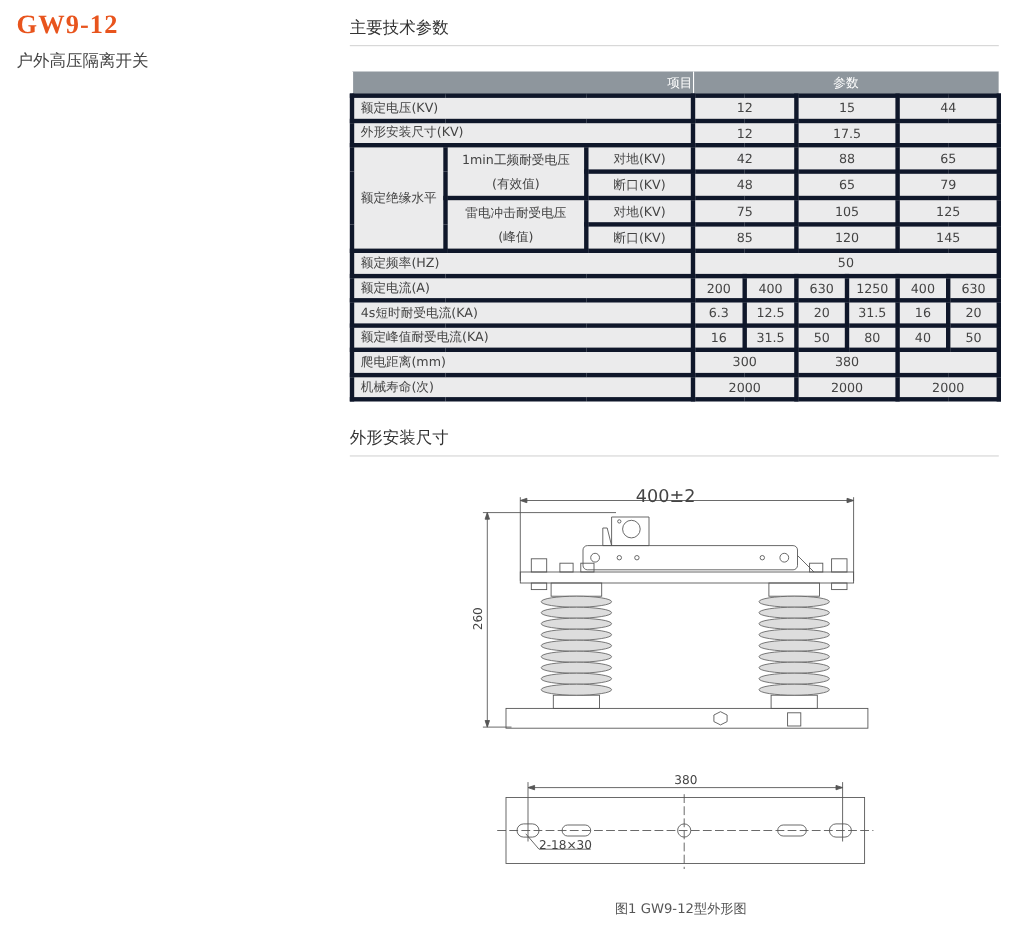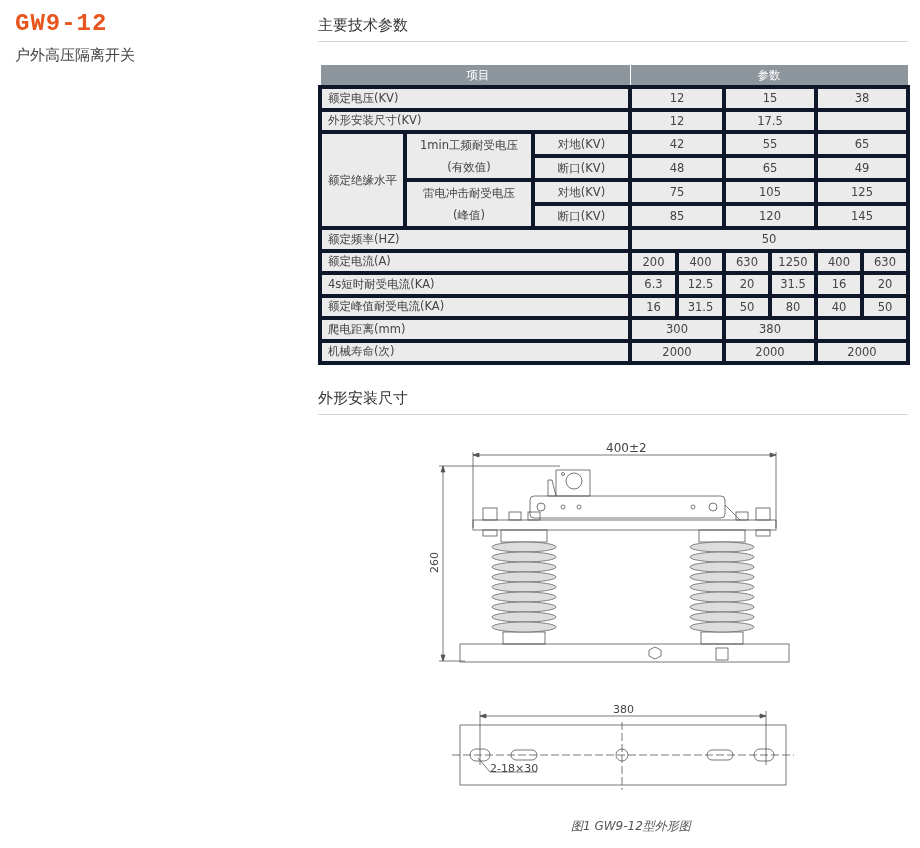--- a/index.html
+++ b/index.html
@@ -1,32 +1,32 @@
 <!DOCTYPE html>
 <html><head>
 <meta charset="utf-8">
 <style>
   * { box-sizing: border-box; margin: 0; padding: 0; }
   html, body { width: 920px; height: 848px; background: #ffffff; overflow: hidden; }
   body { position: relative; font-family: "DejaVu Sans", "Liberation Sans", sans-serif; color: #444; }
 
-  .product-code { position: absolute; left: 15px; top: 10px; font-family: Liberation Mono, monospace; font-weight: bold; font-size: 24px; color: #e8541d; letter-spacing: 1px; }
+  .product-code { position: absolute; left: 15px; top: 10px; font-family: Liberation Serif, serif; font-weight: bold; font-size: 24px; color: #e8541d; letter-spacing: 1px; }
   .product-name { position: absolute; left: 15px; top: 46px; font-size: 15px; color: #444; }
 
   .section-title { position: absolute; left: 318px; font-size: 15px; color: #333; }
   .section-rule { position: absolute; left: 318px; width: 590px; height: 1px; background: #d4d4d4; }
 
   .spec-table { position: absolute; left: 318px; top: 65px; width: 588px; border-collapse: collapse; table-layout: fixed; font-size: 11.5px; color: #444; }
-  .spec-table th { background: #8e969d; color: #fff; font-weight: normal; height: 22px; text-align: center; padding-left: 6px; border: 1px solid #ffffff; border-top: none; }
+  .spec-table th { background: #8e969d; color: #fff; font-weight: normal; height: 22px; text-align: right; padding-left: 6px; border: 1px solid #ffffff; border-top: none; }
   .spec-table th.center { text-align: center; padding-left: 0; margin-top: 11px; }
   .spec-table td { background: #ebebec; height: 22.5px; border: 4px solid #0f172a; text-align: center; white-space: nowrap; }
   .spec-table td.lbl { text-align: left; padding-left: 6px; }
   .spec-table td.sub { line-height: 22px; }
   .caption { position: absolute; left: 0; width: 920px; top: 818px; font-size: 12px; color: #555; }
-  .caption span { position: absolute; left: 571px; font-style: italic; }
+  .caption span { position: absolute; left: 559px; }
 </style>
 </head>
 <body>
 
 <div class="product-code">GW9-12</div>
 <div class="product-name">户外高压隔离开关</div>
 
 <div class="section-title" style="top:16px;">主要技术参数</div>
 <div class="section-rule" style="top:41px;"></div>
 
@@ -44,44 +44,44 @@
   </colgroup>
   <tbody>
       <tr>
     <th colspan="3">项目</th>
     <th colspan="6" class="center">参数</th>
   </tr>
   <tr>
     <td colspan="3" class="lbl">额定电压(KV)</td>
     <td colspan="2">12</td>
     <td colspan="2">15</td>
-    <td colspan="2">38</td>
+    <td colspan="2">44</td>
   </tr>
   <tr>
     <td colspan="3" class="lbl">外形安装尺寸(KV)</td>
     <td colspan="2">12</td>
     <td colspan="2">17.5</td>
     <td colspan="2"></td>
   </tr>
   <tr>
     <td rowspan="4" class="lbl">额定绝缘水平</td>
     <td rowspan="2" class="sub">
       <div>1min工频耐受电压</div>
       <div>(有效值)</div>
     </td>
     <td>对地(KV)</td>
     <td colspan="2">42</td>
-    <td colspan="2">55</td>
+    <td colspan="2">88</td>
     <td colspan="2">65</td>
   </tr>
   <tr>
     <td>断口(KV)</td>
     <td colspan="2">48</td>
     <td colspan="2">65</td>
-    <td colspan="2">49</td>
+    <td colspan="2">79</td>
   </tr>
   <tr>
     <td rowspan="2" class="sub">
       <div>雷电冲击耐受电压</div>
       <div>(峰值)</div>
     </td>
     <td>对地(KV)</td>
     <td colspan="2">75</td>
     <td colspan="2">105</td>
     <td colspan="2">125</td>
@@ -224,20 +224,20 @@
     <rect x="470" y="749" width="20" height="12" rx="6"></rect>
     <rect x="511" y="750" width="26" height="10" rx="5"></rect>
     <circle cx="622" cy="755" r="6"></circle>
     <rect x="707" y="750" width="26" height="10" rx="5"></rect>
     <rect x="754" y="749" width="20" height="12" rx="6"></rect>
     <line x1="478" y1="758" x2="490" y2="772"></line>
     <line x1="490" y1="772" x2="537" y2="772"></line>
   </g>
 </svg>
 
-<div style="position:absolute;left:606px;top:441px;font-size:12px;color:#444;">400±2</div>
+<div style="position:absolute;left:578px;top:441px;font-size:16px;color:#444;">400±2</div>
 <div style="position:absolute;left:424px;top:556px;font-size:11px;color:#444;transform:rotate(-90deg);transform-origin:center;">260</div>
 <div style="position:absolute;left:613px;top:703px;font-size:11px;color:#444;">380</div>
 <div style="position:absolute;left:490px;top:762px;font-size:11px;color:#444;">2-18×30</div>
 
 <div class="caption">
   <span>图1 GW9-12型外形图</span>
 </div>
 
 </body></html>

